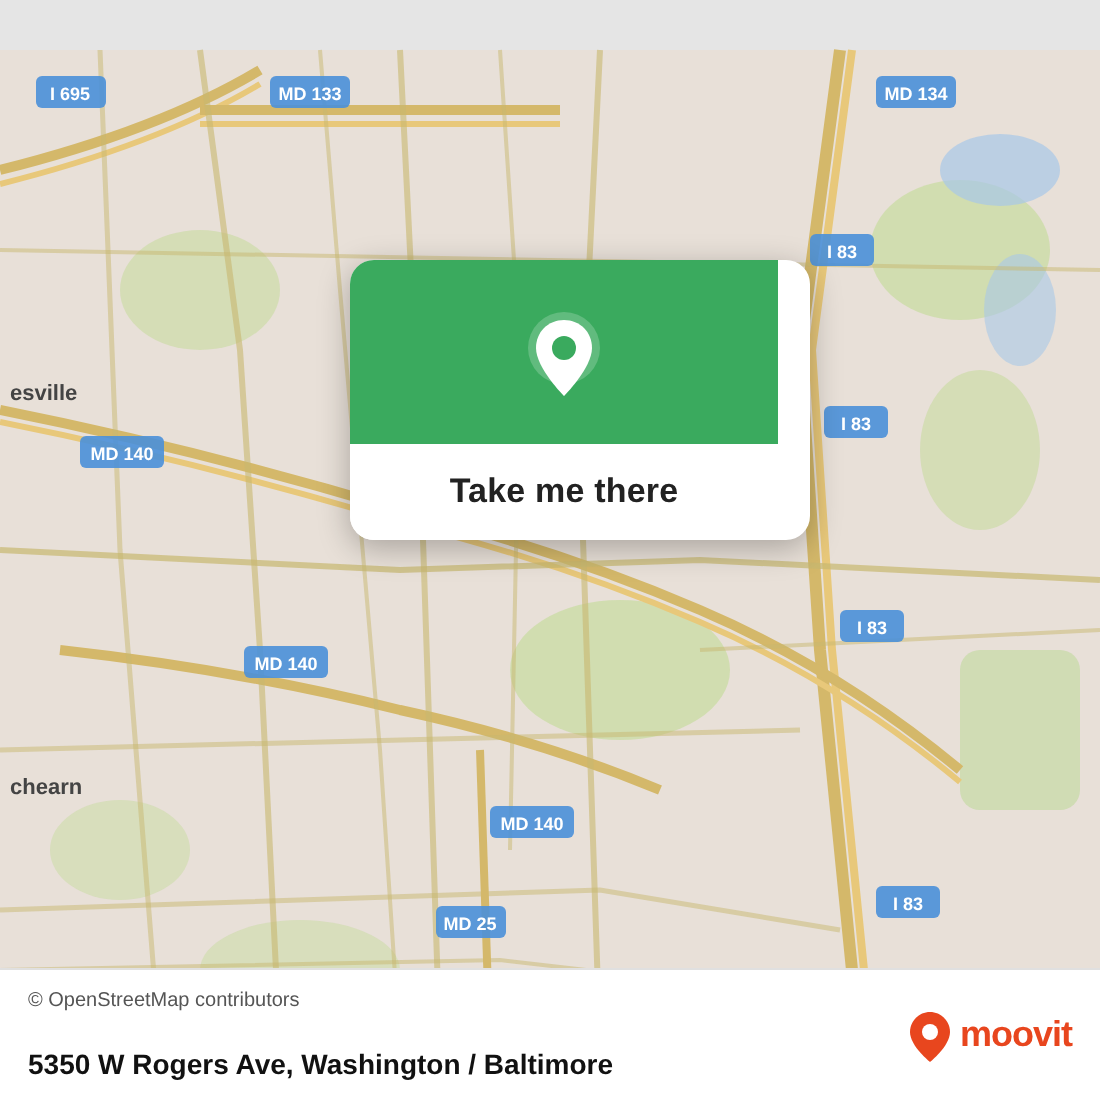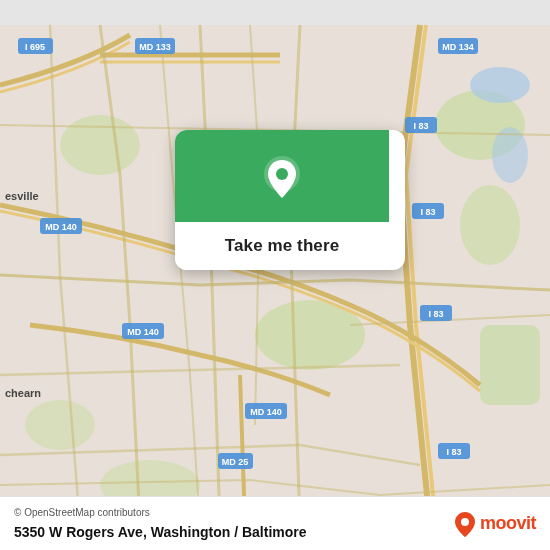--- a/index.html
+++ b/index.html
@@ -87,21 +87,21 @@
     }
 
     #bottom-left {
       display: flex;
       flex-direction: column;
     }
 
     #copyright-text {
       font-size: 10px;
       color: #555;
-      margin-bottom: 6px;
+      margin-bottom: 18px;
     }
 
     #address-text {
       font-size: 14px;
       font-weight: 600;
       color: #111;
     }
 
     #moovit-logo {
       display: flex;

